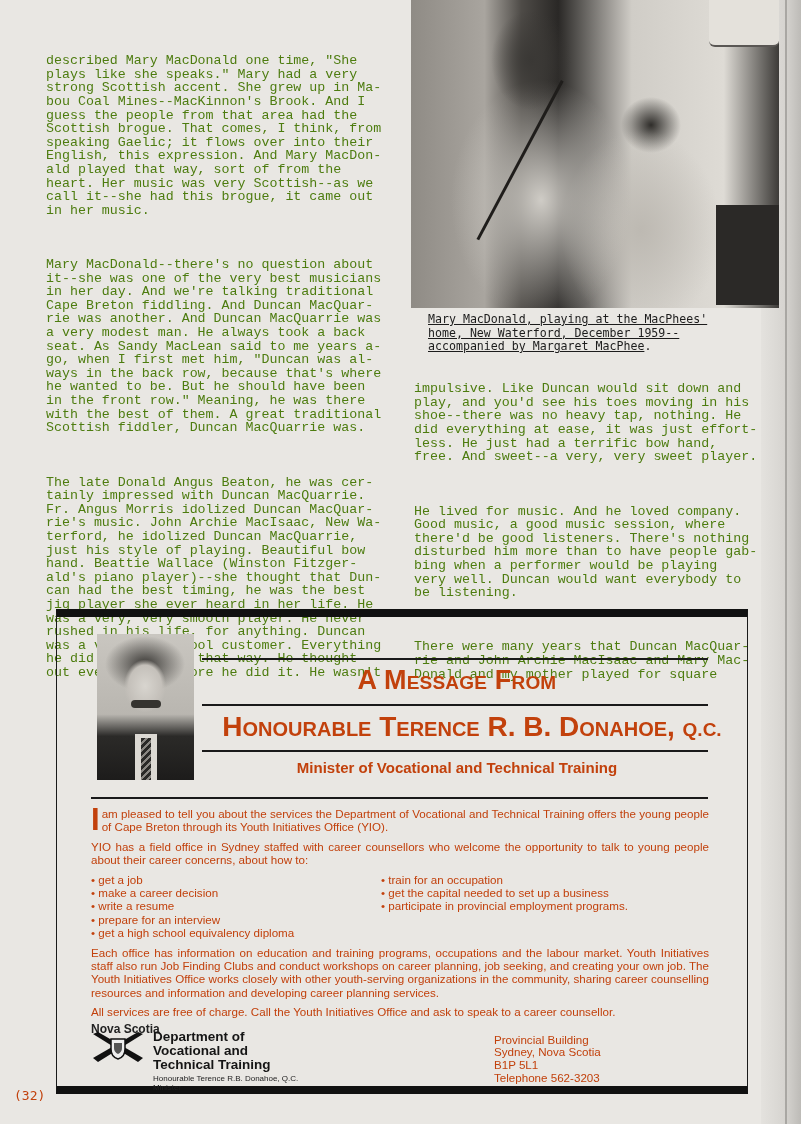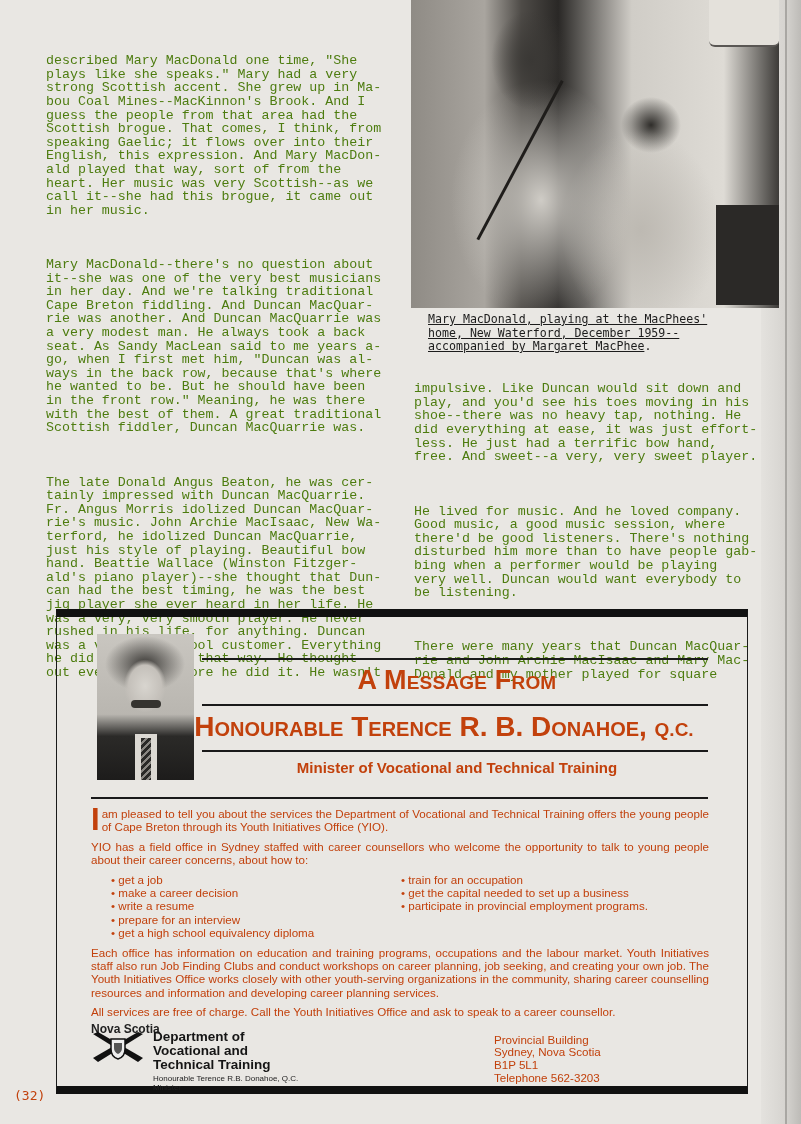--- a/index.html
+++ b/index.html
@@ -73,37 +73,37 @@
   .ad-photo .mustache {
     position: absolute; left: 34px; top: 66px; width: 30px; height: 8px; background: #35332f; border-radius: 6px;
   }
   .rule { position: absolute; height: 1.5px; background: #1a1a1a; }
   .serif { font-family: Liberation Sans, sans-serif; color: #c2410c; }
   .msg-title {
     position: absolute; left: 150px; top: 48px; width: 500px; text-align: center;
     font-size: 27px; font-weight: bold; letter-spacing: 0.2px;
   }
   .name-title {
-    position: absolute; left: 132px; top: 94px; width: 510px; text-align: center;
+    position: absolute; left: 160px; top: 94px; width: 510px; text-align: center;
     font-size: 28px; font-weight: bold; white-space: nowrap;
   }
   .minister {
     position: absolute; left: 150px; top: 142px; width: 500px; text-align: center;
     font-size: 15px; font-weight: bold;
   }
   .sc { font-variant: small-caps; }
   .ad-body {
     position: absolute; left: 34px; top: 190px; width: 618px;
     font-size: 11.6px; line-height: 13.4px;
   }
   .ad-body p { margin: 0 0 6px 0; text-align: justify; }
   .dropcap {
     float: left; font-size: 31px; line-height: 25px; margin: 0 2px 0 0; font-weight: bold;
   }
-  .bullets { display: flex; margin-bottom: 6px; margin-left: 20px; }
+  .bullets { display: flex; margin-bottom: 6px; }
   .bullets ul { list-style: none; padding: 0; margin: 0; }
   .bullets ul.c1 { width: 290px; }
   .bullets li::before { content: "\2022\00a0"; }
   .ad-footer { position: absolute; left: 34px; top: 405px; width: 620px; height: 60px; }
   .ns-label {
     position: absolute; left: 0; top: 0; font-family: "Liberation Sans", sans-serif; font-size: 12px; color: #222; font-weight: bold;
   }
   .flag { position: absolute; left: 2px; top: 10px; width: 50px; height: 30px; }
   .dept {
     position: absolute; left: 62px; top: 8px;

